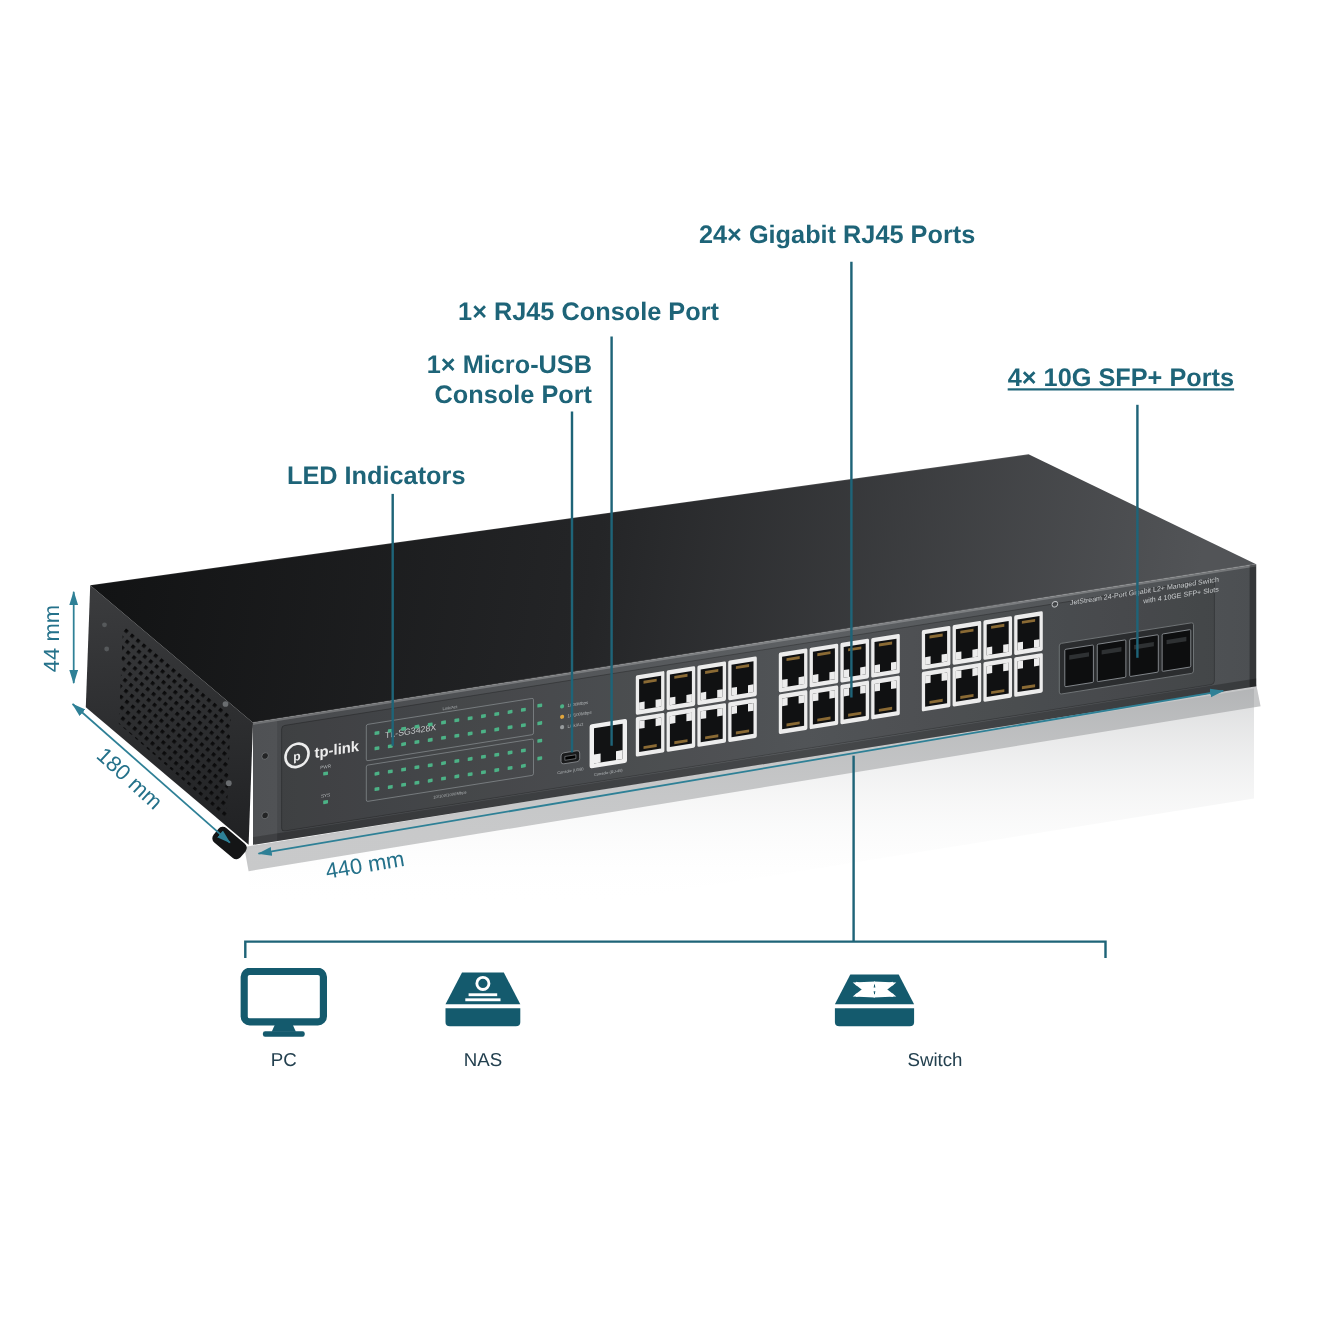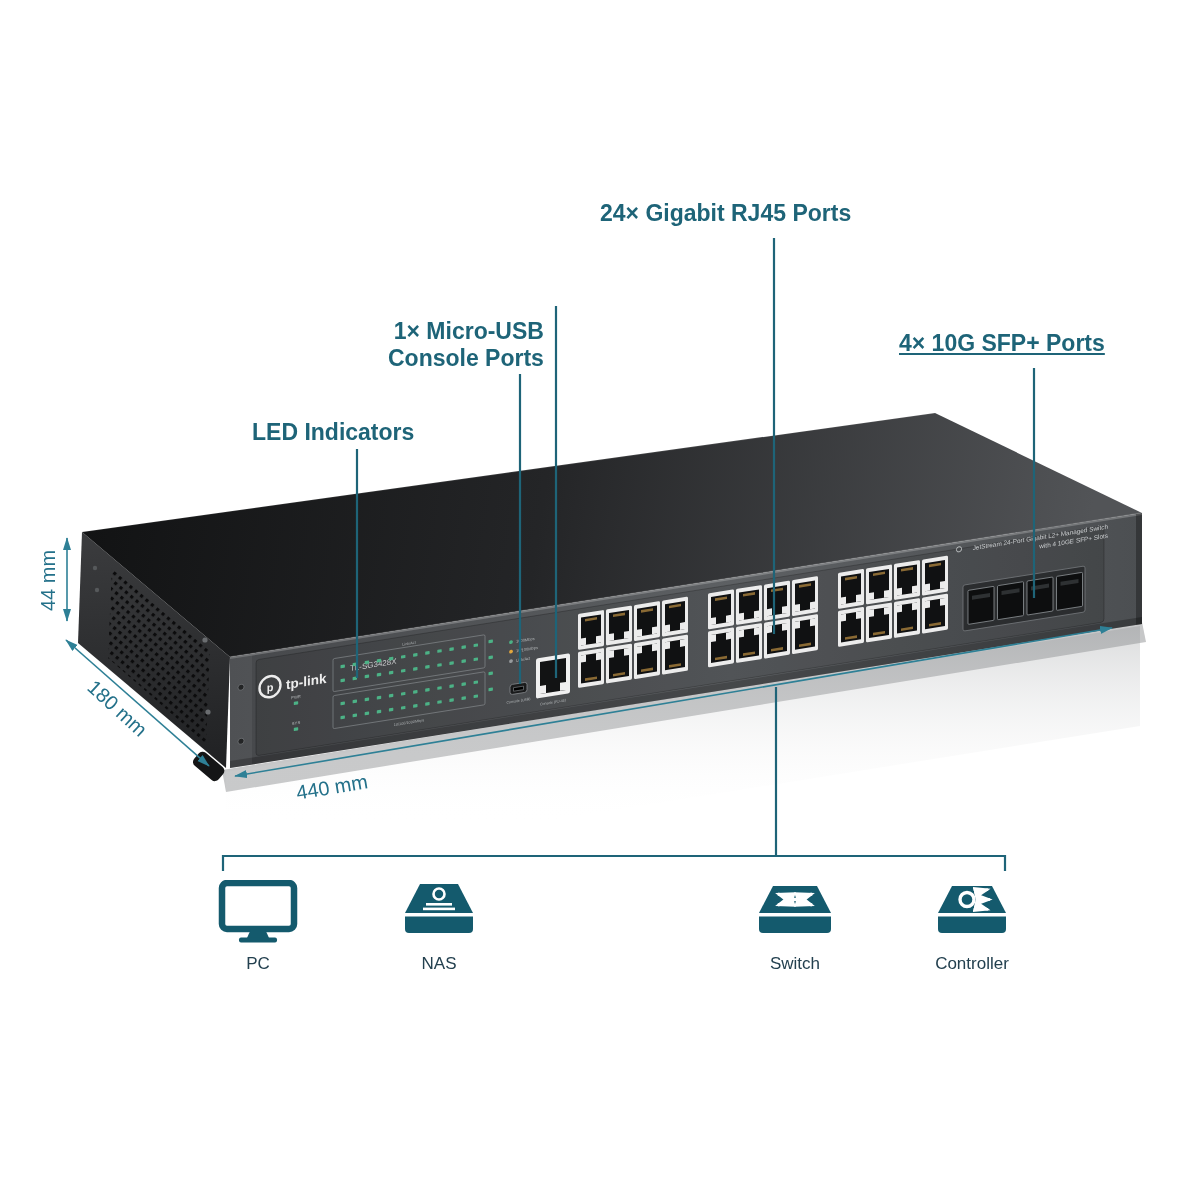--- a/index.html
+++ b/index.html
@@ -8,21 +8,21 @@
     --dim-text:#24718a;
     --icon:#145a6d;
     --label-dark:#23404f;
   }
   html,body{margin:0;padding:0;background:#fff;}
   .stage{position:relative;width:1200px;height:1200px;background:#fff;overflow:hidden;
          font-family:"Liberation Sans",sans-serif;}
   .stage svg{position:absolute;left:0;top:0;}
   .callout{position:absolute;color:var(--accent);font-size:23px;font-weight:600;
            line-height:27px;white-space:nowrap;text-align:right;}
-  .callout.center{text-align:left;}
+  .callout.center{text-align:center;}
   .dim-label{position:absolute;color:var(--dim-text);font-size:20px;font-weight:400;
              white-space:nowrap;text-align:center;}
   .device-item{position:absolute;width:160px;top:880px;text-align:center;}
   .device-item svg{position:static;display:block;margin:0 auto;}
   .device-item .dev-label{margin-top:10px;font-size:17px;color:var(--label-dark);}
   svg text{font-family:"Liberation Sans",sans-serif;}
   .callout-line{stroke:var(--accent);stroke-width:2.2;fill:none;}
   .bracket{stroke:var(--accent);stroke-width:2.2;fill:none;}
   .dim-line{stroke:var(--dim);stroke-width:1.6;fill:none;}
 </style>
@@ -332,23 +332,24 @@
 
     <line class="dim-line" x1="67" y1="538" x2="67" y2="621" marker-start="url(#dimArr)" marker-end="url(#dimArr)"></line>
     <line class="dim-line" x1="66" y1="640" x2="209" y2="766" marker-start="url(#dimArr)" marker-end="url(#dimArr)"></line>
     <line class="dim-line" x1="235" y1="776" x2="1112" y2="628" marker-start="url(#dimArr)" marker-end="url(#dimArr)"></line>
 
     <path class="bracket" d="M223,871 L223,856 L1005,856 L1005,871"></path>
     <line class="bracket" x1="776" y1="687" x2="776" y2="856"></line>
   </svg>
 
   <div class="callout center" style="left:600px;top:200px;width:322px;">24× Gigabit RJ45 Ports</div>
+  <div class="callout center" style="left:395px;top:270px;width:280px;">1× RJ45 Console Port</div>
   <div class="callout" style="left:388px;top:318px;">
     <div>1× Micro-USB</div>
-    <div>Console Ports</div>
+    <div>Console Port</div>
   </div>
   <div class="callout center" style="left:252px;top:419px;width:180px;">LED Indicators</div>
   <div class="callout center" style="left:899px;top:330px;width:240px;text-decoration:underline;">4× 10G SFP+ Ports</div>
 
   <div class="dim-label" style="left:3px;top:569px;width:90px;transform:rotate(-90deg);">44 mm</div>
   <div class="dim-label" style="left:67px;top:697px;width:100px;transform:rotate(42.5deg);">180 mm</div>
   <div class="dim-label" style="left:277px;top:776px;width:110px;transform:rotate(-9.5deg);">440 mm</div>
 
   <div class="device-item" style="left:178px;">
     <svg width="84" height="64" viewBox="0 0 84 64">
@@ -364,40 +365,29 @@
       <path d="M23,4 L61,4 L76,33 L8,33 Z" fill="#145a6d"></path>
       <circle cx="42" cy="14" r="5.5" fill="none" stroke="#ffffff" stroke-width="2.6"></circle>
       <rect x="29" y="23" width="26" height="2.6" fill="#ffffff"></rect>
       <rect x="26" y="27.6" width="32" height="2.6" fill="#ffffff"></rect>
       <path d="M8,36.5 L76,36.5 L76,49 Q76,53 72,53 L12,53 Q8,53 8,49 Z" fill="#145a6d"></path>
     </svg>
     <div class="dev-label">NAS</div>
   </div>
 
 
-  <div class="device-item" style="left:715px;">
+  <div class="device-item" style="left:715px;text-align:right;">
     <svg width="84" height="64" viewBox="0 0 84 64">
       <defs>
         <marker id="warr" markerWidth="7" markerHeight="6" refX="5.5" refY="2.4" orient="auto-start-reverse">
           <path d="M0,0 L6.5,2.4 L0,4.8 Z" fill="#ffffff"></path>
         </marker>
       </defs>
       <path d="M20,6 L64,6 L78,33 L6,33 Z" fill="#145a6d"></path>
       <line x1="25" y1="14" x2="59" y2="25" stroke="#ffffff" stroke-width="3" marker-start="url(#warr)" marker-end="url(#warr)"></line>
       <line x1="25" y1="25" x2="59" y2="14" stroke="#ffffff" stroke-width="3" marker-start="url(#warr)" marker-end="url(#warr)"></line>
       <path d="M6,36.5 L78,36.5 L78,49 Q78,53 74,53 L10,53 Q6,53 6,49 Z" fill="#145a6d"></path>
     </svg>
     <div class="dev-label">Switch</div>
   </div>
 
-  <div class="device-item" style="left:892px;">
-    <svg width="84" height="64" viewBox="0 0 84 64">
-      <path d="M22,6 L62,6 L76,33 L8,33 Z" fill="#145a6d"></path>
-      <circle cx="37" cy="19.5" r="7" fill="none" stroke="#ffffff" stroke-width="3.4"></circle>
-      <line x1="48" y1="12" x2="58" y2="9.5" stroke="#ffffff" stroke-width="2.6" marker-end="url(#warr)"></line>
-      <line x1="50" y1="19.5" x2="60" y2="19.5" stroke="#ffffff" stroke-width="2.6" marker-end="url(#warr)"></line>
-      <line x1="48" y1="27" x2="58" y2="29.5" stroke="#ffffff" stroke-width="2.6" marker-end="url(#warr)"></line>
-      <path d="M8,36.5 L76,36.5 L76,49 Q76,53 72,53 L12,53 Q8,53 8,49 Z" fill="#145a6d"></path>
-    </svg>
-    <div class="dev-label">Controller</div>
-  </div>
 
 </div>
 
 </body></html>

